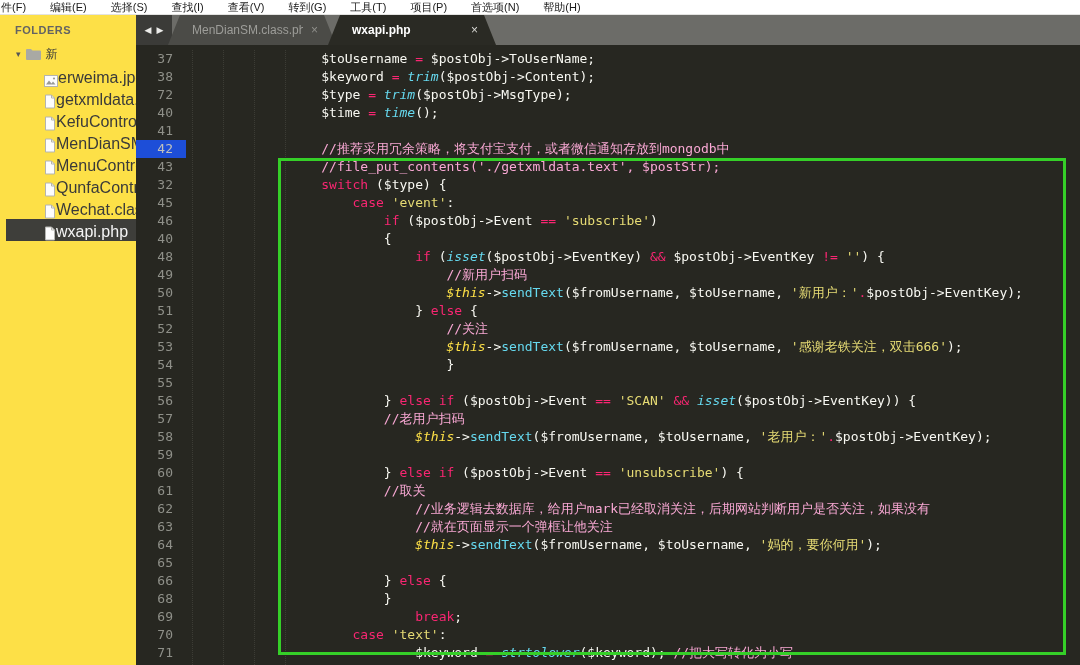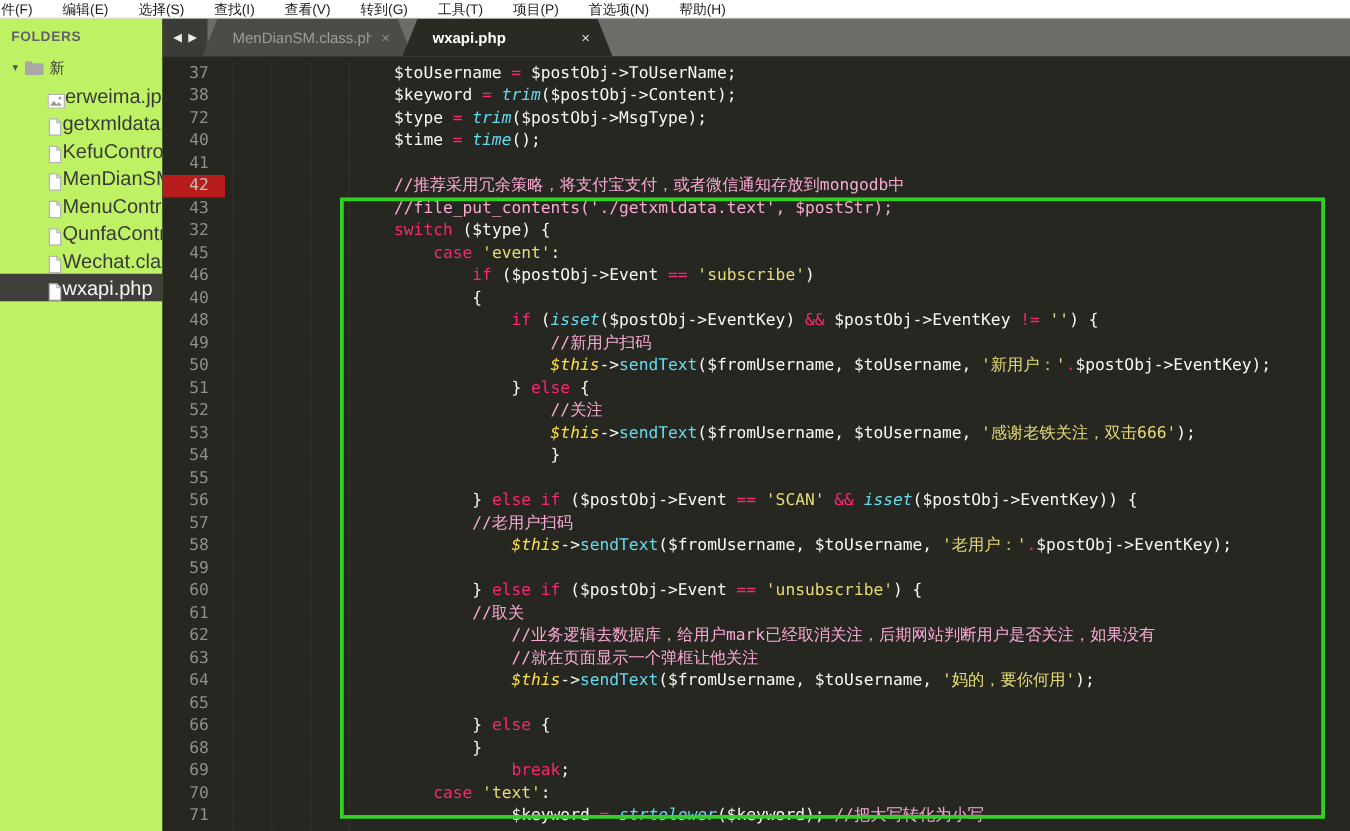--- a/index.html
+++ b/index.html
@@ -8,21 +8,21 @@
 
   
   .menubar{height:15px;background:#ffffff;border-bottom:1px solid #e3e3e1;
            display:flex;align-items:center;font-size:11px;color:#1b1b1b;box-sizing:border-box;}
   .mi{padding:0 12px;white-space:nowrap;cursor:default;}
   .mi:first-child{padding-left:1px;}
 
   .main{display:flex;height:650px;}
 
   
-  .sidebar{width:130px;flex:none;background:#bef264;overflow:hidden;color:#3a3a3a;}
+  .sidebar{width:130px;flex:none;background:#fde047;overflow:hidden;color:#3a3a3a;padding-left:6px;}
   .side-header{font-size:11px;font-weight:bold;color:#636363;letter-spacing:.5px;
                padding:9px 0 7px 9px;}
   .folder-row{display:flex;align-items:center;height:22px;padding-left:10px;
               font-size:12px;gap:5px;white-space:nowrap;}
   .tri{color:#555;font-size:9px;line-height:1;}
   .frow{display:flex;align-items:flex-end;height:22px;padding-left:38px;font-size:16px;
         white-space:nowrap;overflow:hidden;}
   .frow.selected{background:#3e3e3a;color:#f5f5f5;}
   .ficon{flex:none;display:inline-flex;}
 
@@ -41,21 +41,21 @@
   .tclose{font-size:12px;color:#8f8f8b;font-weight:normal;padding-left:8px;}
   .tab.active .tclose{color:#d8d8d4;}
 
   .code{position:absolute;top:30px;left:0;right:0;bottom:0;padding-top:5px;
         font-family:"DejaVu Sans Mono","DejaVu Sans",monospace;
         font-size:13px;line-height:18px;overflow:hidden;}
   .guide{position:absolute;top:5px;bottom:0;width:0;border-left:1px dotted #3c3c35;z-index:0;}
   .cl{display:flex;height:18px;position:relative;z-index:1;}
   .ln{flex:none;width:50px;box-sizing:border-box;text-align:right;padding-right:13px;
       color:#8f9089;}
-  .ln.cur{background:#b91c1c;color:#c2c2bc;}
+  .ln.cur{background:#1d4ed8;color:#c2c2bc;}
   .ct{white-space:pre;padding-left:10px;color:#f8f8f2;}
   .pl{color:#f8f8f2}.kw{color:#f92672}.fn{color:#66d9ef}
   .fni{color:#66d9ef;font-style:italic}.str{color:#e6db74}
   .cm{color:#f9a8d4}.th{color:#fde047;font-style:italic}
 
   .selbox{position:absolute;left:142px;top:143px;width:788px;height:497px;
           box-sizing:border-box;border:3px solid #35cf28;z-index:5;pointer-events:none;}
 </style>
 </head>
 <body>

